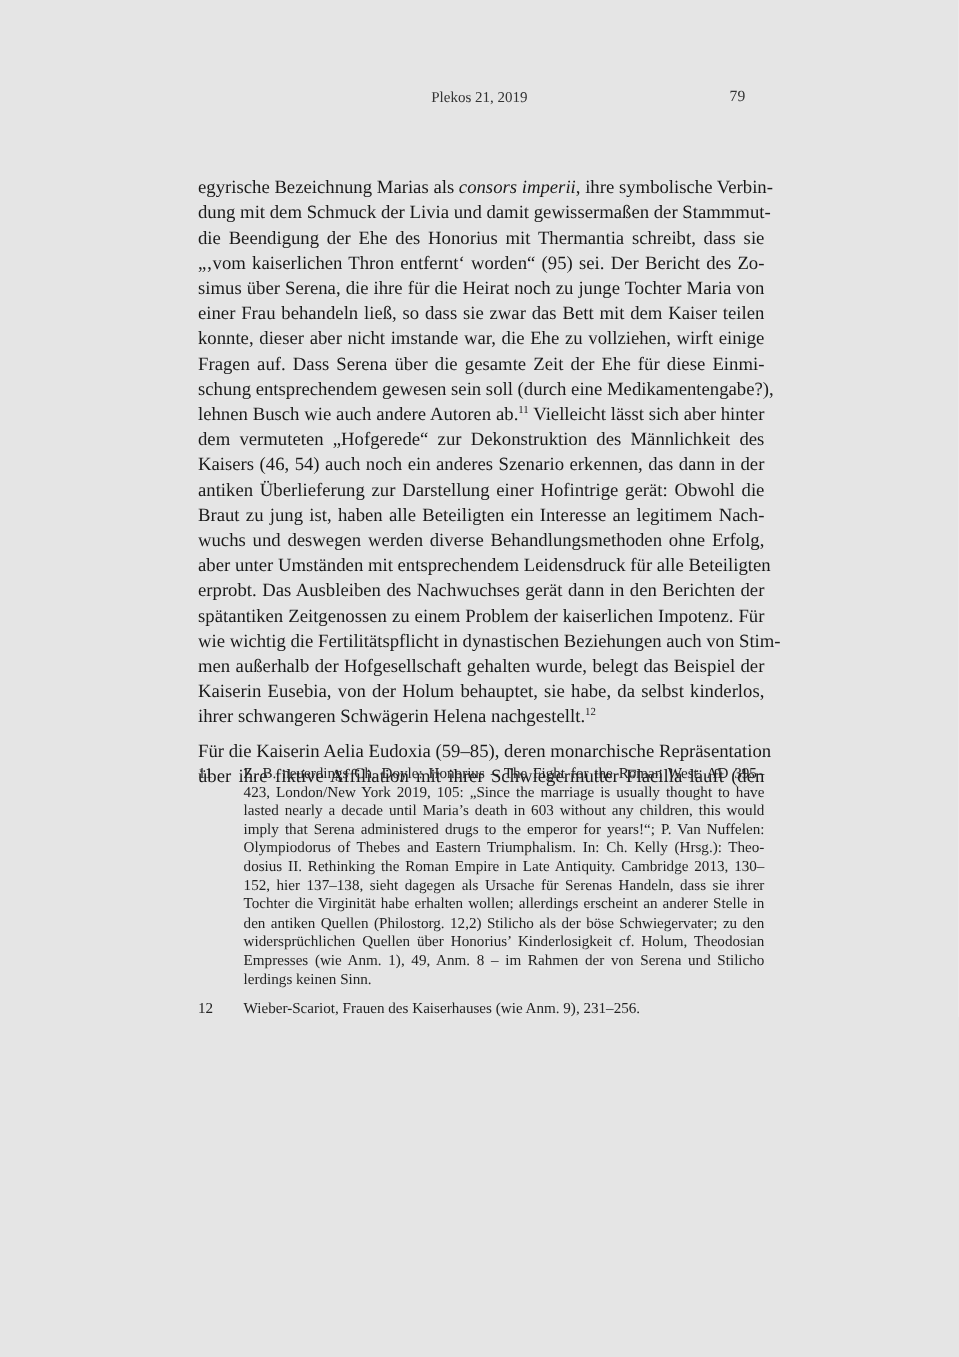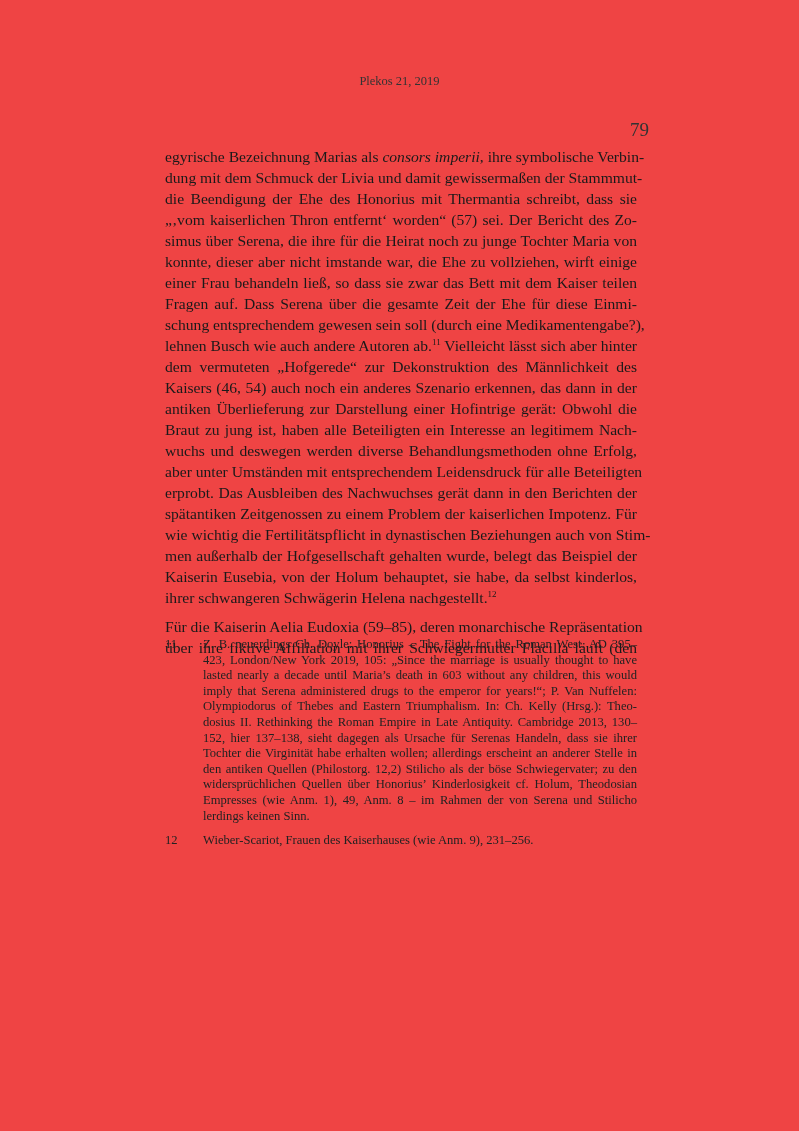--- a/index.html
+++ b/index.html
@@ -13,45 +13,44 @@
       position: relative;
       overflow: hidden;
       font-family: "Liberation Serif", "DejaVu Serif", serif;
       color: #1a1a1a;
     }
     .page {
       position: absolute;
       left: 0; top: 0;
       width: 799px;
       height: 1131px;
-      background: #ef4444;
+      background: #e5e5e5;
     }
     .running-head {
       position: absolute;
       top: 74px;
       left: 0;
       width: 799px;
       height: 16px;
       font-size: 12.5px;
     }
     .running-head .journal {
       position: absolute;
       left: 0;
       width: 799px;
       text-align: center;
       top: 0;
       color: #333;
     }
     .running-head .page-number {
       position: absolute;
-      right: 150px;
+      right: 178px;
       top: -2px;
-      font-size: 19px;
+      font-size: 13px;
       color: #333;
-      margin-top: 47px;
     }
     .body-text {
       position: absolute;
       left: 165px;
       top: 146px;
       width: 472px;
       font-size: 15.6px;
       line-height: 21px;
       text-align: justify;
       hyphens: manual;
@@ -116,24 +115,24 @@
   <div class="running-head">
     <span class="journal">Plekos 21, 2019</span>
     <span class="page-number">79</span>
   </div>
 
   <div class="body-text">
     <p>
       <span class="line"><span>egyrische Bezeichnung Marias als </span><em>consors imperii</em><span>, ihre symbolische Verbin-</span></span>
       <span class="line">dung mit dem Schmuck der Livia und damit gewissermaßen der Stammmut-</span>
       <span class="line">die Beendigung der Ehe des Honorius mit Thermantia schreibt, dass sie</span>
-      <span class="line">„‚vom kaiserlichen Thron entfernt‘ worden“ (57) sei. Der Bericht des Zo-</span>
+      <span class="line">„‚vom kaiserlichen Thron entfernt‘ worden“ (95) sei. Der Bericht des Zo-</span>
       <span class="line">simus über Serena, die ihre für die Heirat noch zu junge Tochter Maria von</span>
+      <span class="line">einer Frau behandeln ließ, so dass sie zwar das Bett mit dem Kaiser teilen</span>
       <span class="line">konnte, dieser aber nicht imstande war, die Ehe zu vollziehen, wirft einige</span>
-      <span class="line">einer Frau behandeln ließ, so dass sie zwar das Bett mit dem Kaiser teilen</span>
       <span class="line">Fragen auf. Dass Serena über die gesamte Zeit der Ehe für diese Einmi-</span>
       <span class="line">schung entsprechendem gewesen sein soll (durch eine Medikamentengabe?),</span>
       <span class="line"><span>lehnen Busch wie auch andere Autoren ab.</span><sup class="fnref">11</sup><span> Vielleicht lässt sich aber hinter</span></span>
       <span class="line">dem vermuteten „Hofgerede“ zur Dekonstruktion des Männlichkeit des</span>
       <span class="line">Kaisers (46, 54) auch noch ein anderes Szenario erkennen, das dann in der</span>
       <span class="line">antiken Überlieferung zur Darstellung einer Hofintrige gerät: Obwohl die</span>
       <span class="line">Braut zu jung ist, haben alle Beteiligten ein Interesse an legitimem Nach-</span>
       <span class="line">wuchs und deswegen werden diverse Behandlungsmethoden ohne Erfolg,</span>
       <span class="line">aber unter Umständen mit entsprechendem Leidensdruck für alle Beteiligten</span>
       <span class="line">erprobt. Das Ausbleiben des Nachwuchses gerät dann in den Berichten der</span>

